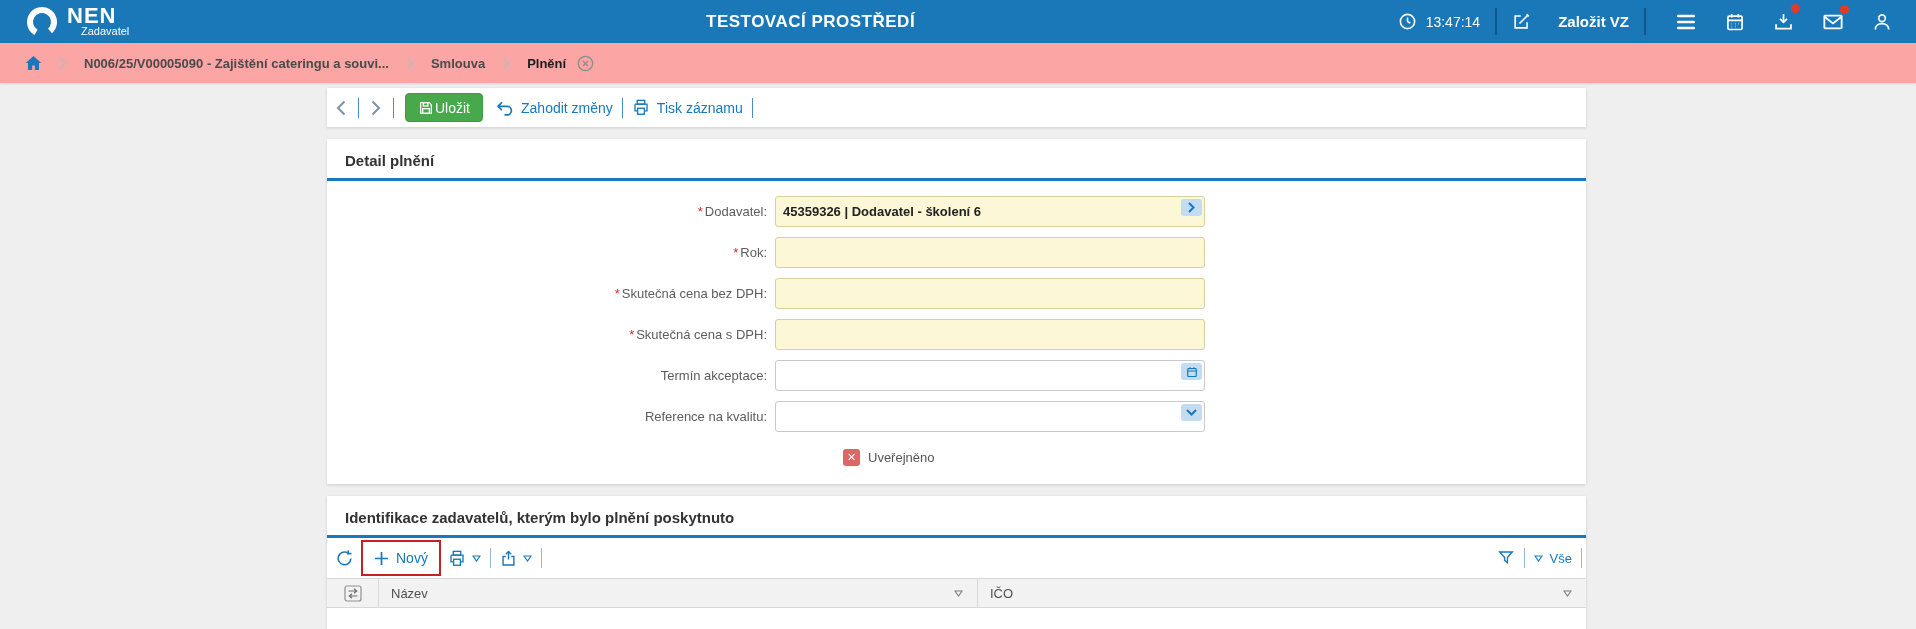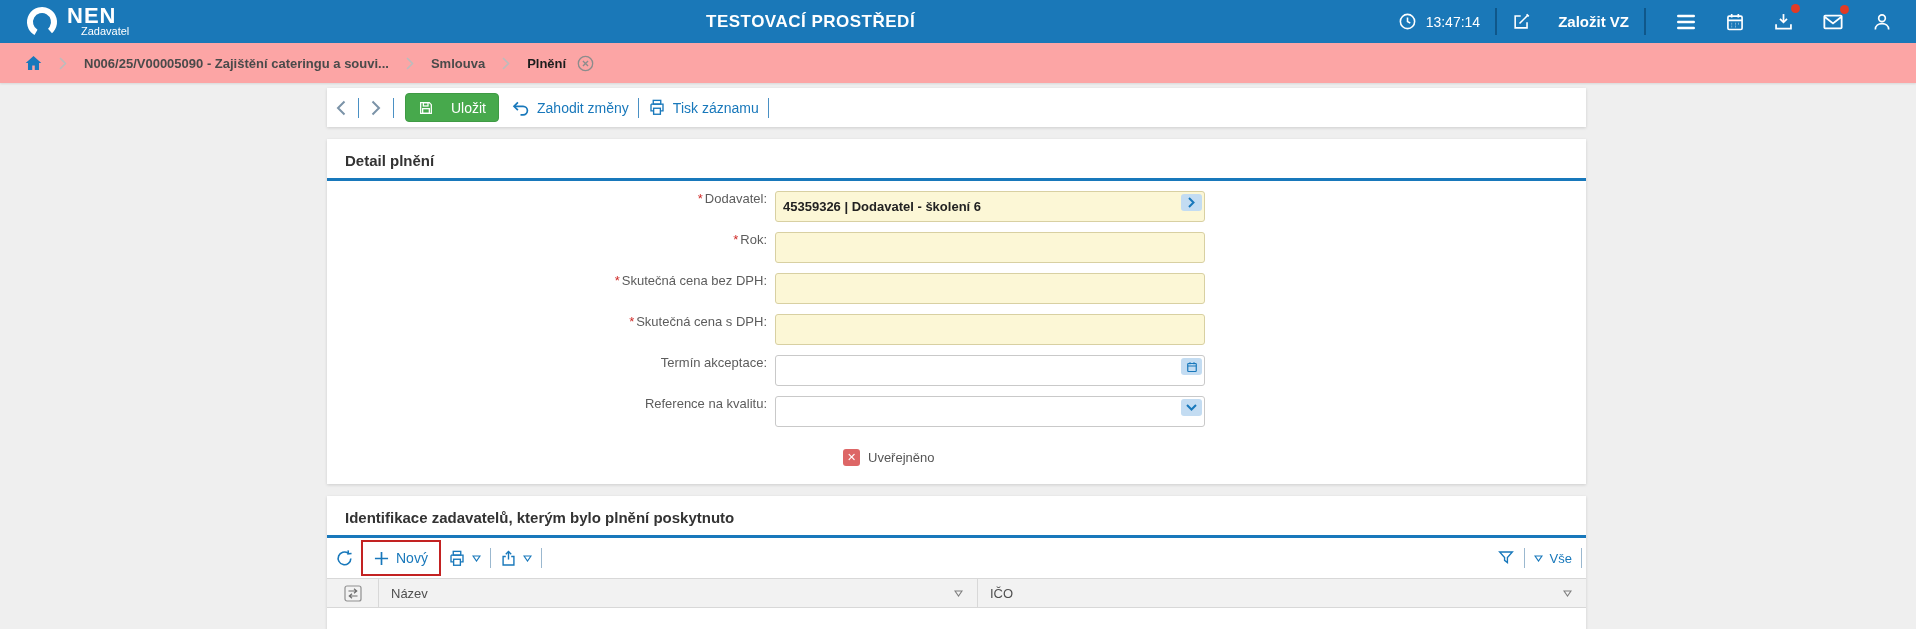--- a/index.html
+++ b/index.html
@@ -29,29 +29,29 @@
   .crumb-close { margin-left:11px; cursor:pointer; }
 
   
   main { padding-left:327px; }
   .card { width:1259px; background:#fff; box-shadow:0 1px 3px rgba(0,0,0,.14); }
 
   .tb-card { margin-top:5px; height:39px; display:flex; align-items:center; padding-left:6px; }
   .nav-arrow { padding:0 3px; cursor:pointer; }
   .tb-div { width:1px; height:20px; background:#4a90c4; margin:0 9px; }
   .save-btn { height:29px; background:#47a94c; border:1px solid #3f9a44; border-radius:4px; color:#fff;
-              display:flex; align-items:center; gap:17px; padding:0 12px; font-size:14px; cursor:pointer; margin:0 12px 0 2px;}
+              display:flex; align-items:center; gap:1px; padding:0 12px; font-size:14px; cursor:pointer; margin:0 12px 0 2px;}
   .link-btn { display:flex; align-items:center; gap:7px; color:#1878bb; font-size:14px; cursor:pointer; }
 
   .section-head { padding:13px 18px 9px; font-size:15px; font-weight:bold; color:#333;border-radius:18px; }
   .section-rule { height:3px; background:#1878bb; }
 
   .detail-card { margin-top:12px; height:345px; }
   .form { margin-top:10px; }
-  .frow { height:41px; display:flex; }
+  .frow { height:41px; display:flex; align-items:center; }
   .flabel { width:448px; text-align:right; padding-right:8px; font-size:13px; color:#5c5c5c; }
   .req { color:#cf2a27; margin-right:2px; }
   .fbox { width:430px; height:31px; border:1px solid #c9c9c9; border-radius:3px; background:#fff;
           display:flex; align-items:center; position:relative; }
   .fbox.yellow { background:#fcf7d6; border-color:#d8d0a2; }
   .fbox input { width:100%; height:100%; border:none; background:transparent; outline:none;
                 padding:0 26px 0 7px; font-size:13px; font-weight:bold; color:#222;
                 font-family:"Liberation Sans","DejaVu Sans",sans-serif; }
   .fbtn { position:absolute; right:2px; top:2px; width:21px; height:17px; background:#c3dcf2;
           border-radius:3px; display:flex; align-items:center; justify-content:center; cursor:pointer; }

